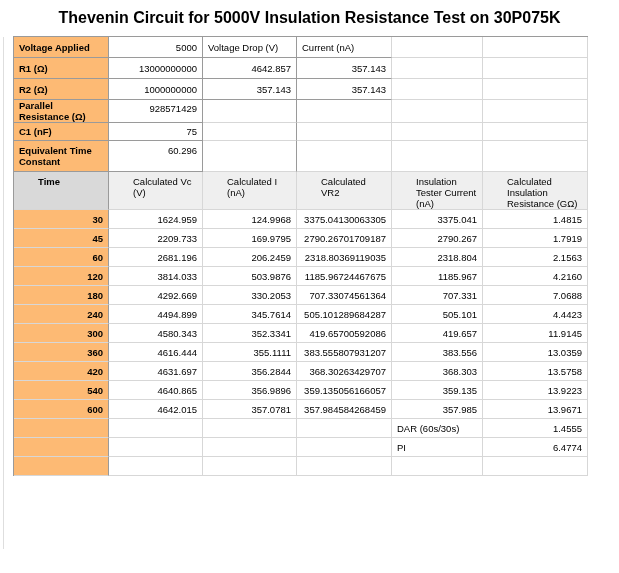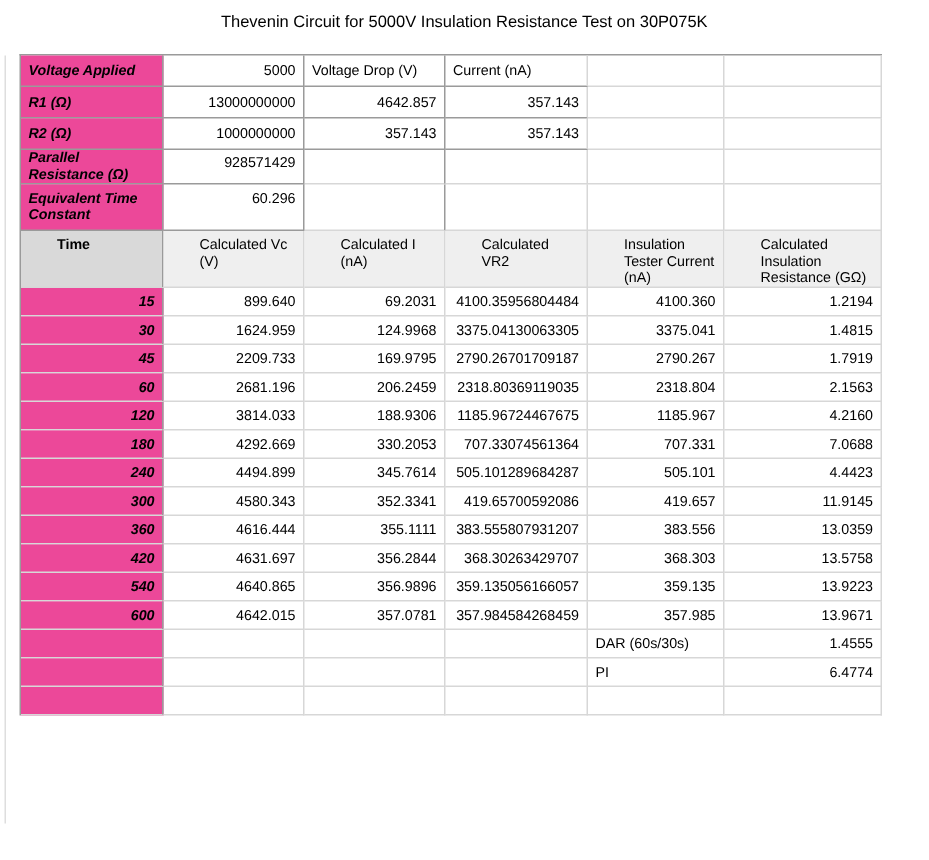--- a/index.html
+++ b/index.html
@@ -1,29 +1,29 @@
 <!DOCTYPE html>
 <html><head>
 <meta charset="utf-8">
 <style>
   html,body{margin:0;padding:0;background:#ffffff;}
   .page{position:relative;width:619px;height:573px;background:#ffffff;
         font-family:"Liberation Sans",sans-serif;color:#000;overflow:hidden;}
   .title{position:absolute;top:9px;left:0;width:619px;text-align:center;
-         font-size:11px;font-weight:400;letter-spacing:0;}
+         font-size:16px;font-weight:700;letter-spacing:0;}
   .edge{position:absolute;left:3px;top:37px;width:1px;height:512px;background:#dedede;}
   table.sheet{position:absolute;left:13px;top:36px;border-spacing:0;table-layout:fixed;
               border-left:1px solid #9a9a9a;border-top:1px solid #9a9a9a;}
   td{font-size:9.5px;line-height:11px;padding:0 5px;vertical-align:middle;
      border-right:1px solid #d7d7d7;border-bottom:1px solid #d7d7d7;
      overflow:hidden;white-space:nowrap;}
   td.w{white-space:normal;}
   td.rt{text-align:right;}
   td.b{font-weight:700;}
-  td.g{background:#ec4899;font-style:italic;}
+  td.g{background:#fdba74;}
   tr.h1 td{background:#b4b4b4;font-weight:700;border-bottom-color:#8a8a8a;border-right-color:#c6c6c6;}
   td.dr{border-right-color:#9a9a9a;}
   td.db{border-bottom-color:#9a9a9a;}
   tr.th2 td{background:#efefef;vertical-align:top;padding-top:4px;padding-left:24px;}
   tr.th2 td.g2{background:#d9d9d9;font-weight:700;}
 </style>
 </head>
 <body>
 
 <div class="page">
@@ -67,47 +67,47 @@
       <td></td>
     </tr>
     <tr style="height:23px">
       <td class="g b w dr db">Parallel Resistance (Ω)</td>
       <td class="rt dr db" style="vertical-align:top;padding-top:3px">928571429</td>
       <td class="dr"></td>
       <td></td>
       <td></td>
       <td></td>
     </tr>
+    <tr style="height:18px">
+      <td class="g b dr db">C1 (nF)</td>
+      <td class="rt dr db">75</td>
+      <td class="dr"></td>
+      <td></td>
+      <td></td>
+      <td></td>
+    </tr>
     <tr style="height:31px">
       <td class="g b w dr db">Equivalent Time Constant</td>
       <td class="rt dr db" style="vertical-align:top;padding-top:4px">60.296</td>
       <td class="dr"></td>
       <td></td>
       <td></td>
       <td></td>
     </tr>
 
     <tr class="th2" style="height:33px">
       <td class="g2 dr">Time</td>
       <td class="w">Calculated Vc (V)</td>
       <td class="w">Calculated I (nA)</td>
       <td class="w">Calculated VR2</td>
       <td class="w">Insulation Tester Current (nA)</td>
       <td class="w">Calculated Insulation Resistance (GΩ)</td>
     </tr>
 
     <tr style="height:19px">
-          <td class="g b rt dr">15</td>
-          <td class="rt">899.640</td>
-          <td class="rt">69.2031</td>
-          <td class="rt">4100.35956804484</td>
-          <td class="rt">4100.360</td>
-          <td class="rt">1.2194</td>
-        </tr>
-    <tr style="height:19px">
           <td class="g b rt dr">30</td>
           <td class="rt">1624.959</td>
           <td class="rt">124.9968</td>
           <td class="rt">3375.04130063305</td>
           <td class="rt">3375.041</td>
           <td class="rt">1.4815</td>
         </tr>
     <tr style="height:19px">
           <td class="g b rt dr">45</td>
           <td class="rt">2209.733</td>
@@ -120,21 +120,21 @@
           <td class="g b rt dr">60</td>
           <td class="rt">2681.196</td>
           <td class="rt">206.2459</td>
           <td class="rt">2318.80369119035</td>
           <td class="rt">2318.804</td>
           <td class="rt">2.1563</td>
         </tr>
     <tr style="height:19px">
           <td class="g b rt dr">120</td>
           <td class="rt">3814.033</td>
-          <td class="rt">188.9306</td>
+          <td class="rt">503.9876</td>
           <td class="rt">1185.96724467675</td>
           <td class="rt">1185.967</td>
           <td class="rt">4.2160</td>
         </tr>
     <tr style="height:19px">
           <td class="g b rt dr">180</td>
           <td class="rt">4292.669</td>
           <td class="rt">330.2053</td>
           <td class="rt">707.33074561364</td>
           <td class="rt">707.331</td>

